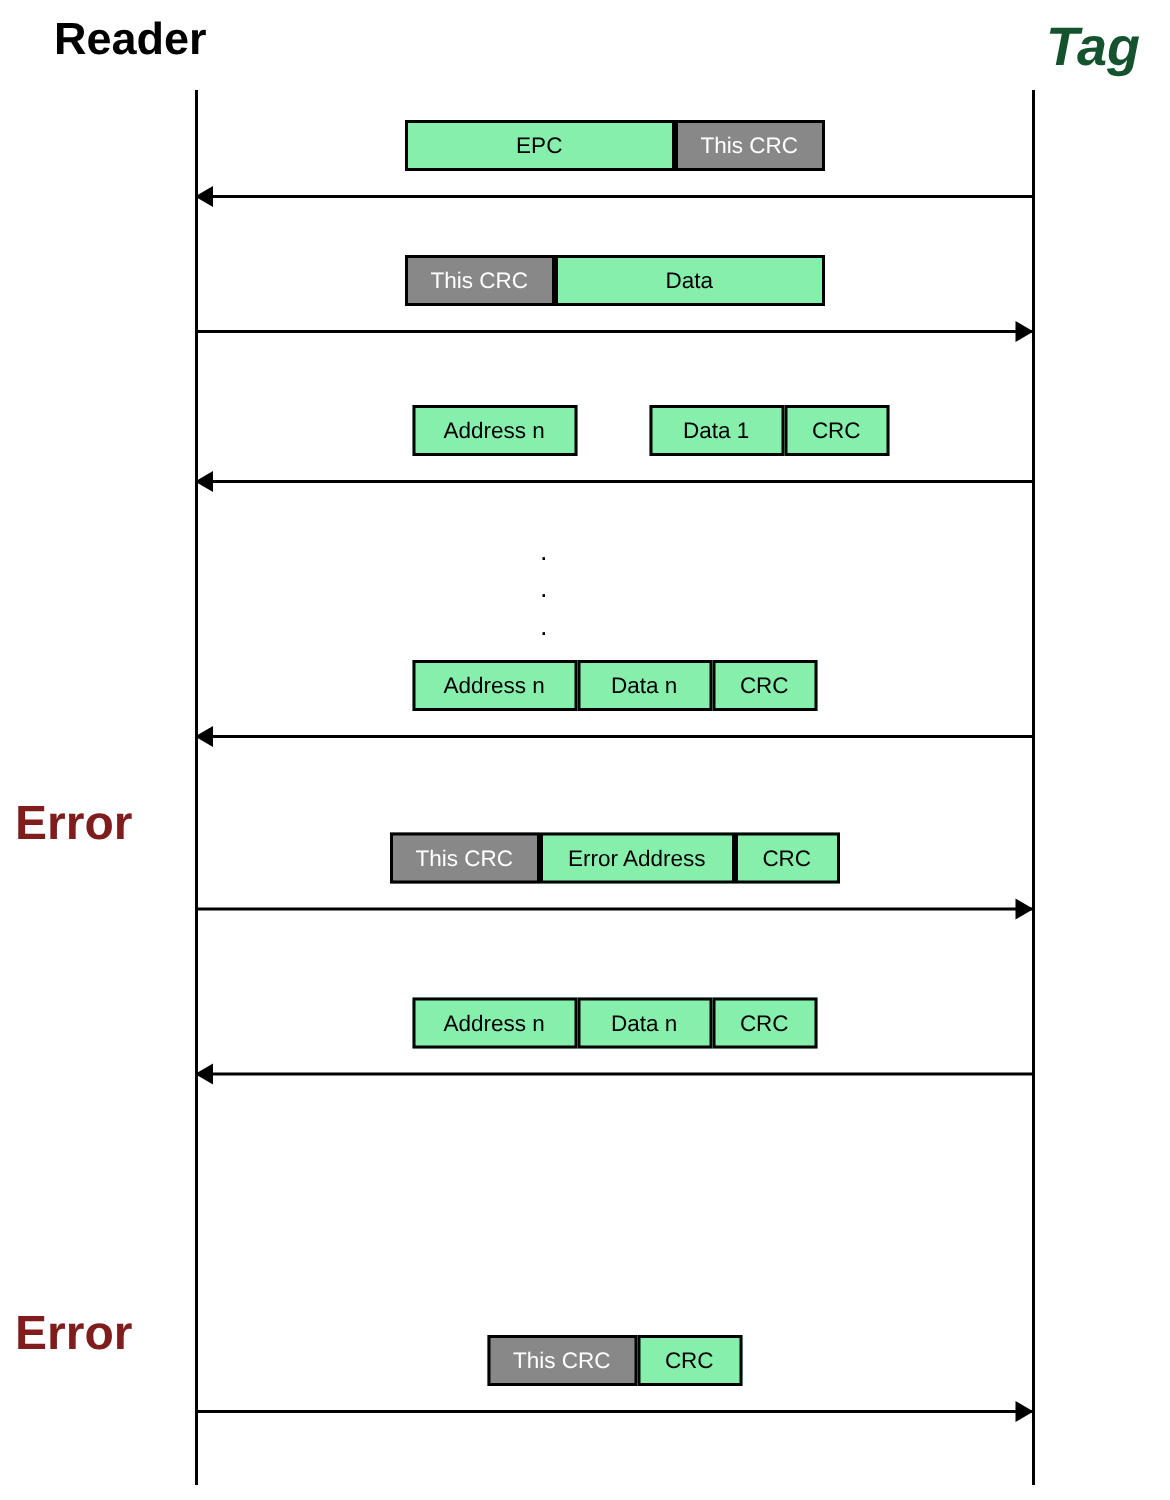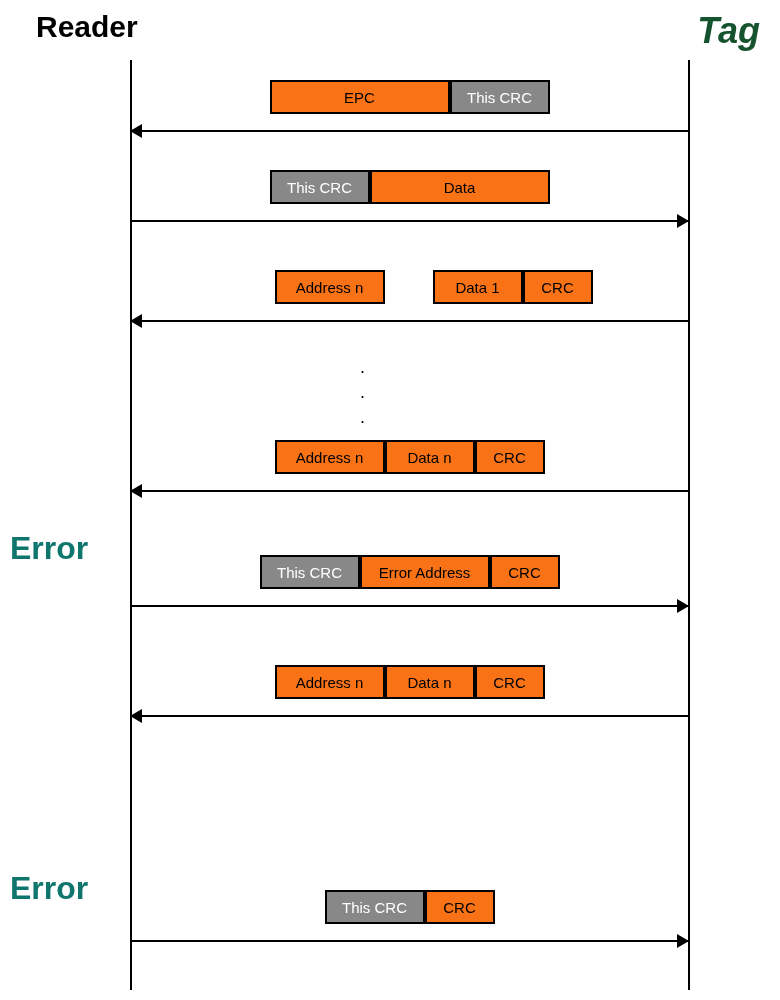--- a/index.html
+++ b/index.html
@@ -60,37 +60,37 @@
 
     
     .msg-box {
       border: 2px solid #000;
       height: 34px;
       display: flex;
       align-items: center;
       justify-content: center;
       font-size: 15px;
       font-weight: normal;
-      background: #f97316;
+      background: #86efac;
       white-space: nowrap;
       padding: 0 4px;
     }
 
     .msg-box.dark {
       background: #888;
       color: #fff;
     }
 
     
     .side-label {
       position: absolute;
       left: 10px;
       font-size: 32px;
       font-weight: bold;
-      color: #0f766e;
+      color: #7f1d1d;
     }
 
     .dots {
       position: absolute;
       font-size: 18px;
       color: #000;
       line-height: 1.4;
       text-align: center;
     }
   </style>

